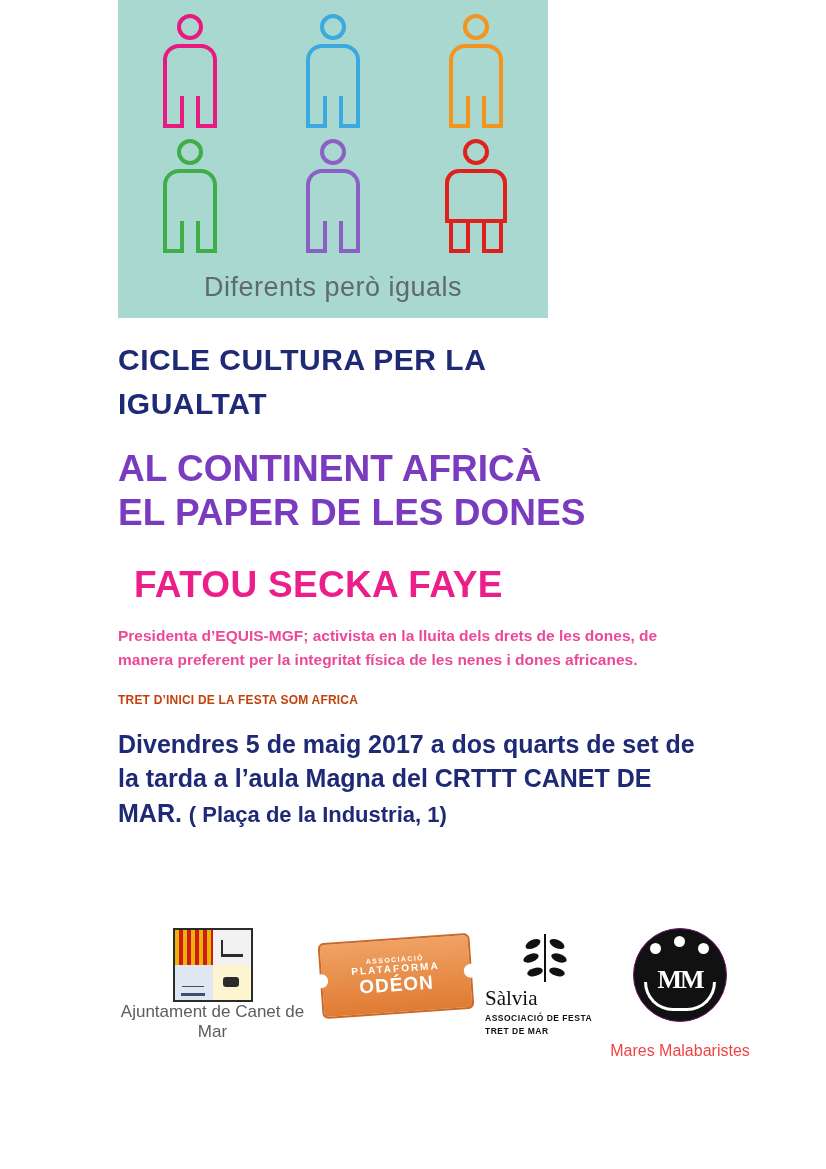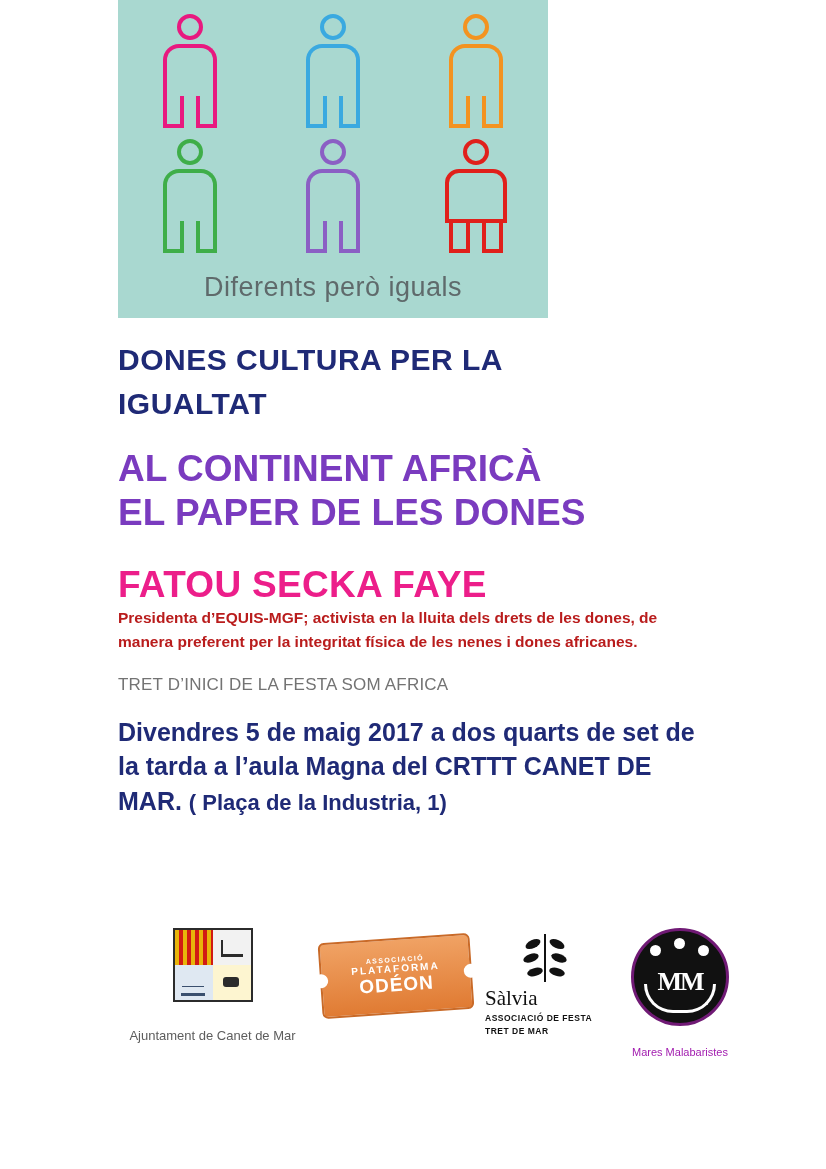--- a/index.html
+++ b/index.html
@@ -130,37 +130,37 @@
     font-weight: bold;
     color: #7a3bbf;
     line-height: 1.18;
     margin: 22px 0 0 0;
   }
 
   .speaker {
     font-size: 37px;
     font-weight: bold;
     color: #ec1e8a;
-    margin: 30px 0 0 0;
+    margin: 30px 0 0 16px;
     letter-spacing: 0.3px;
   }
 
   .speaker-bio {
     font-size: 15.5px;
     font-weight: bold;
-    color: #b91c1c;
+    color: #ec4899;
     line-height: 1.5;
-    margin: 0 0 0 0;
+    margin: 18px 0 0 0;
     max-width: 560px;
   }
 
   .tret {
-    font-size: 17px;
-    font-weight: normal;
-    color: #737373;
+    font-size: 12px;
+    font-weight: bold;
+    color: #c2410c;
     margin: 22px 0 0 0;
     letter-spacing: 0.2px;
   }
 
   .when {
     font-size: 25px;
     font-weight: bold;
     color: #1f2a76;
     line-height: 1.38;
     margin: 20px 0 0 0;
@@ -221,22 +221,22 @@
   .q4 { background: #fdf5d0; position: relative; }
   .q4:after {
     content: "";
     position: absolute;
     left: 10px; top: 12px;
     width: 16px; height: 10px;
     background: #2b2b2b;
     border-radius: 3px;
   }
   .logo-caption {
-    margin-top: 26px;
-    font-size: 13px;
+    margin-top: 0;
+    font-size: 17px;
     color: #5d5d5d;
   }
 
   
   .logo-odeon { left: 210px; top: 10px; width: 150px; }
   .ticket {
     width: 148px;
     height: 72px;
     background: linear-gradient(180deg,#f0a264 0%, #e07b33 100%);
     border: 2px solid #c96a28;
@@ -331,21 +331,21 @@
 
   
   .logo-mares { left: 490px; top: 0px; width: 160px; text-align: center; }
   .mm-circle {
     width: 92px;
     height: 92px;
     border-radius: 50%;
     background: #111;
     margin: 0 auto;
     position: relative;
-    border: 3px solid #701a75;
+    border: 1px solid #701a75;
   }
   .mm-circle .ball {
     position: absolute;
     width: 11px; height: 11px;
     border-radius: 50%;
     background: #ffffff;
   }
   .mm-circle .b1 { left: 16px; top: 14px; }
   .mm-circle .b2 { left: 40px; top: 7px; }
   .mm-circle .b3 { left: 64px; top: 14px; }
@@ -364,22 +364,22 @@
     left: 10px;
     bottom: 10px;
     width: 66px;
     height: 26px;
     border: 3px solid #ffffff;
     border-top: none;
     border-radius: 0 0 40px 40px;
   }
   .mares-caption {
     margin-top: 20px;
-    font-size: 11px;
-    color: #a21caf;
+    font-size: 16px;
+    color: #ef4444;
   }
 </style>
 </head>
 <body>
 
 <div class="poster">
 
   <div class="banner">
     <div class="figures">
       <div class="fig" style="color:#e8197f">
@@ -416,21 +416,21 @@
         <div class="head"></div>
         <div class="body"></div>
         <div class="legL"></div>
         <div class="legR"></div>
       </div>
     </div>
     <div class="banner-caption">Diferents però iguals</div>
   </div>
 
   <div class="content">
-    <div class="cicle">DONES CULTURA PER LA IGUALTAT</div>
+    <div class="cicle">CICLE CULTURA PER LA IGUALTAT</div>
 
     <div class="title-main">
       <div>AL CONTINENT AFRICÀ</div>
       <div>EL PAPER DE LES DONES</div>
     </div>
 
     <div class="speaker">FATOU SECKA FAYE</div>
 
     <div class="speaker-bio">Presidenta d’EQUIS-MGF; activista en la lluita dels drets de les dones, de manera preferent  per la integritat física de les nenes i dones africanes.</div>
 

